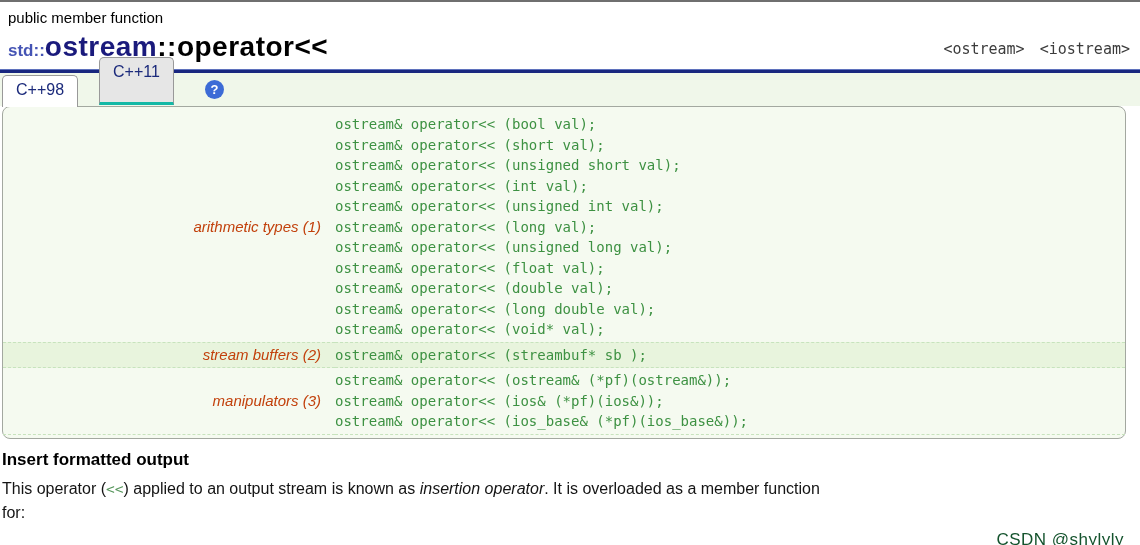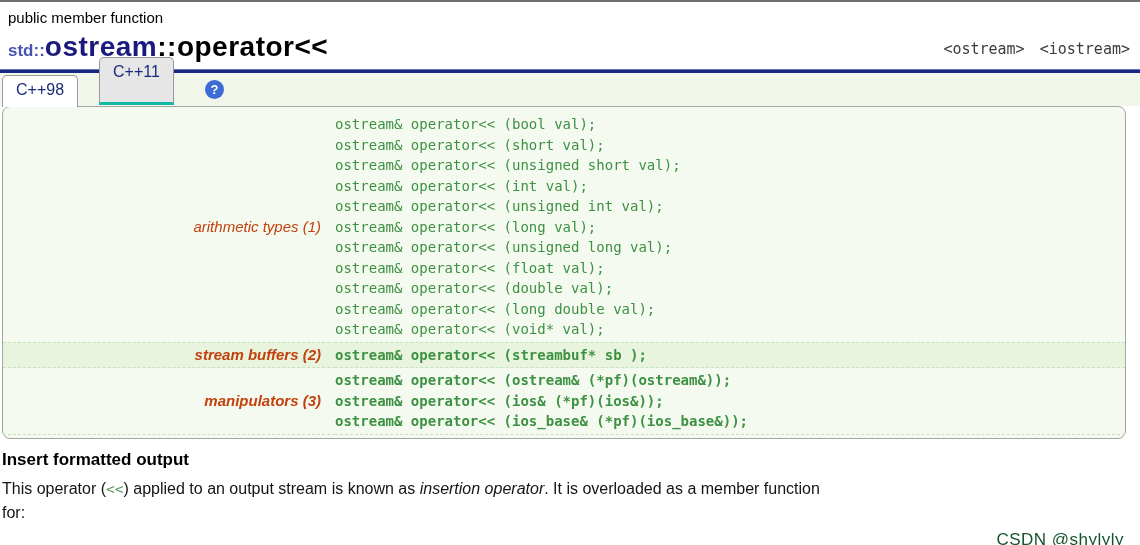--- a/index.html
+++ b/index.html
@@ -36,21 +36,21 @@
   
   .proto-box { position:relative; z-index:1; margin:0 14px 0 2px;
     border:1px solid #a3a8a0; border-radius:8px; background:#f5faf0;
     padding:5px 0 3px; }
   .proto-table { width:100%; border-collapse:collapse; }
   .proto-table td { vertical-align:middle; }
   td.ver { width:332px; text-align:right; padding:2px 14px 2px 0;
     font-style:italic; font-size:15px; color:#c2410c; }
   td.code { font-family:"DejaVu Sans Mono","Liberation Mono",monospace;
     font-size:14px; color:#3d9142; line-height:20.5px; padding:2px 0; }
-  tr.sep td { border-top:1px dashed #c7e3bd;font-weight:bold; }
+  tr.sep td { border-top:1px dashed #c7e3bd; }
   tr.highlight { background:#e8f4dd; }
   tr.last td { border-bottom:1px dashed #c7e3bd; }
 
   
   .section-heading { font-size:17px; font-weight:bold; color:#000000;
     margin:11px 0 7px 2px; }
   .para { font-size:16px; line-height:23px; color:#141414; margin-left:2px;
     max-width:1132px; }
   .code-inline { font-family:"DejaVu Sans Mono","Liberation Mono",monospace;
     font-size:14.5px; color:#57965c; }

